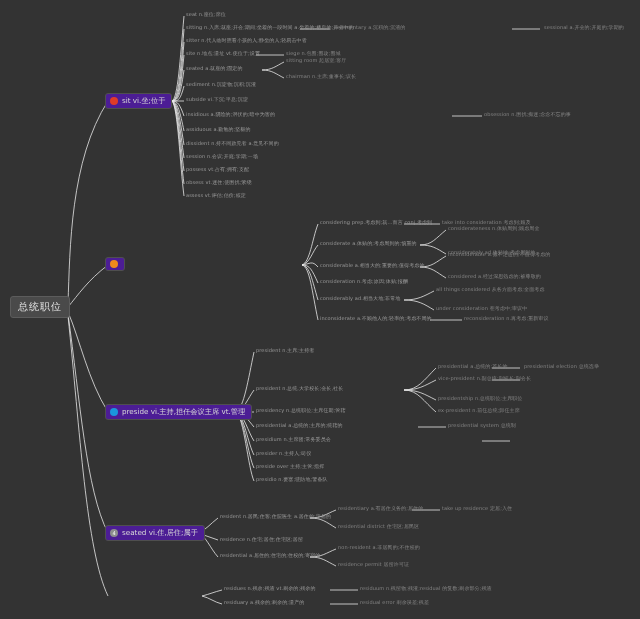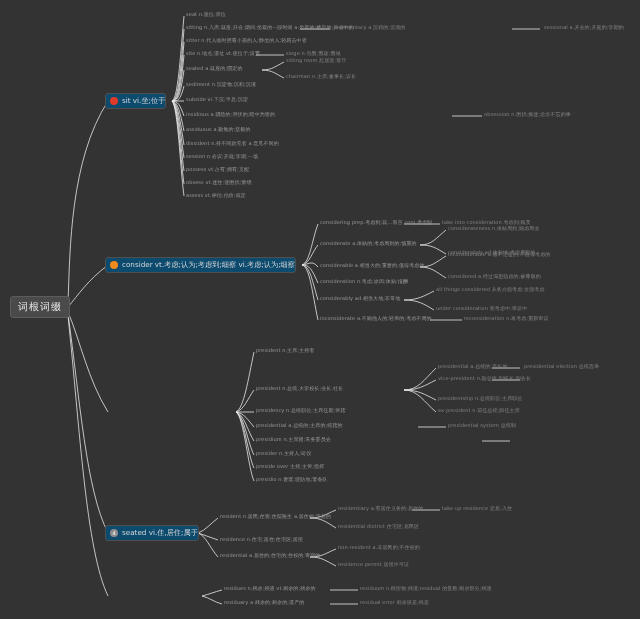--- a/index.html
+++ b/index.html
@@ -14,22 +14,22 @@
   svg.links path,svg.links line{fill:none;stroke:#e8e8e8;stroke-width:0.8;}
 
   .node{position:absolute;white-space:nowrap;}
 
   .root{
     background:#4a4a4a;color:#e6e6e6;
     font-size:10px;padding:3px 7px;border-radius:3px;
     border:1px solid #5c5c5c;letter-spacing:1px;
   }
   .main{
-    background:#0c4a6e;border-radius:3px;
-    padding:2px 0 2px 4px;
+    background:#4c1d95;border-radius:3px;
+    padding:2px 6px 2px 4px;
     font-size:7.2px;color:#d8d8d8;
     display:flex;align-items:center;gap:4px;
     border:1px solid #4f4f4f;
   }
   .bullet{
     width:8px;height:8px;border-radius:50%;
     display:inline-block;flex:none;
     font-size:5px;color:#fff;text-align:center;line-height:8px;
   }
   .lbl{display:inline-block;}
@@ -120,21 +120,21 @@
     <path d="M 310 557 C 322 557, 326 561, 336 566"></path>
     <line x1="412" y1="510" x2="440" y2="510"></line>
 
     <path d="M 202 596 C 210 594, 214 592, 222 590"></path>
     <path d="M 202 596 C 210 598, 214 602, 222 604"></path>
 
     <line x1="330" y1="590" x2="358" y2="590"></line>
     <line x1="330" y1="604" x2="358" y2="604"></line>
   </svg>
 
-  <div class="node root" style="left:10px;top:296px;">词根词缀</div>
+  <div class="node root" style="left:10px;top:296px;">总统职位</div>
 
   <div class="node main" style="left:105px;top:93px;">
     <span class="bullet" style="background:#e03b28"></span>
     <span class="lbl">sit vi.坐;位于</span>
   </div>
 
   <div class="node sub l2" style="left:186px;top:12px;">seat n.座位;席位</div>
   <div class="node sub l2" style="left:186px;top:25px;">sitting n.入席;就座;开会;期间;坐着的一段时间 a.坐着的;栖息的;开会中的</div>
   <div class="node sub l2" style="left:186px;top:38px;">sitter n.代人临时照看小孩的人;静坐的人;轻易击中者</div>
   <div class="node sub l2" style="left:186px;top:51px;">site n.地点;遗址 vt.使位于;设置</div>
@@ -151,39 +151,42 @@
 
   <div class="node sub l3" style="left:286px;top:58px;">sitting room 起居室;客厅</div>
   <div class="node sub l3" style="left:286px;top:74px;">chairman n.主席;董事长;议长</div>
   <div class="node sub l3" style="left:334px;top:25px;">sedimentary a.沉积的;沉渣的</div>
   <div class="node sub l3" style="left:286px;top:51px;">siege n.包围;围攻;围城</div>
   <div class="node sub l3" style="left:484px;top:112px;">obsession n.困扰;痴迷;念念不忘的事</div>
   <div class="node sub l3" style="left:544px;top:25px;">sessional a.开会的;开庭的;学期的</div>
 
   <div class="node main" style="left:105px;top:257px;">
     <span class="bullet" style="background:#ef8a1b"></span>
-    <span class="lbl">consider vt.考虑;认为;考虑到;细察 vi.考虑;认为;细察</span>
   </div>
 
   <div class="node sub l2" style="left:320px;top:220px;">considering prep.考虑到;就…而言 conj.考虑到</div>
   <div class="node sub l2" style="left:320px;top:241px;">considerate a.体贴的;考虑周到的;慎重的</div>
   <div class="node sub l2" style="left:320px;top:263px;">considerable a.相当大的;重要的;值得考虑的</div>
   <div class="node sub l2" style="left:320px;top:279px;">consideration n.考虑;原因;体贴;报酬</div>
   <div class="node sub l2" style="left:320px;top:296px;">considerably ad.相当大地;非常地</div>
   <div class="node sub l2" style="left:320px;top:316px;">inconsiderate a.不顾他人的;轻率的;考虑不周的</div>
 
   <div class="node sub l3" style="left:448px;top:226px;">considerateness n.体贴周到;顾虑周全</div>
   <div class="node sub l3" style="left:448px;top:250px;">considerately ad.体贴地;考虑周到地</div>
   <div class="node sub l3" style="left:448px;top:252px;">inconsiderable a.微不足道的;不值得考虑的</div>
   <div class="node sub l3" style="left:448px;top:274px;">considered a.经过深思熟虑的;被尊敬的</div>
   <div class="node sub l3" style="left:436px;top:287px;">all things considered 从各方面考虑;全面考虑</div>
   <div class="node sub l3" style="left:436px;top:306px;">under consideration 在考虑中;审议中</div>
   <div class="node sub l3" style="left:442px;top:220px;">take into consideration 考虑到;顾及</div>
   <div class="node sub l3" style="left:464px;top:316px;">reconsideration n.再考虑;重新审议</div>
 
+  <div class="node main" style="left:105px;top:404px;">
+    <span class="bullet" style="background:#1a96dc"></span>
+    <span class="lbl">preside vi.主持,担任会议主席 vt.管理</span>
+  </div>
 
   <div class="node sub l2" style="left:256px;top:348px;">president n.主席;主持者</div>
   <div class="node sub l2" style="left:256px;top:386px;">president n.总统,大学校长;会长,社长</div>
   <div class="node sub l2" style="left:256px;top:408px;">presidency n.总统职位;主席任期;管辖</div>
   <div class="node sub l2" style="left:256px;top:423px;">presidential a.总统的;主席的;统辖的</div>
   <div class="node sub l2" style="left:256px;top:437px;">presidium n.主席团;常务委员会</div>
   <div class="node sub l2" style="left:256px;top:451px;">presider n.主持人;司仪</div>
   <div class="node sub l2" style="left:256px;top:464px;">preside over 主持;主管;指挥</div>
   <div class="node sub l2" style="left:256px;top:477px;">presidio n.要塞;驻防地;警备队</div>
 

